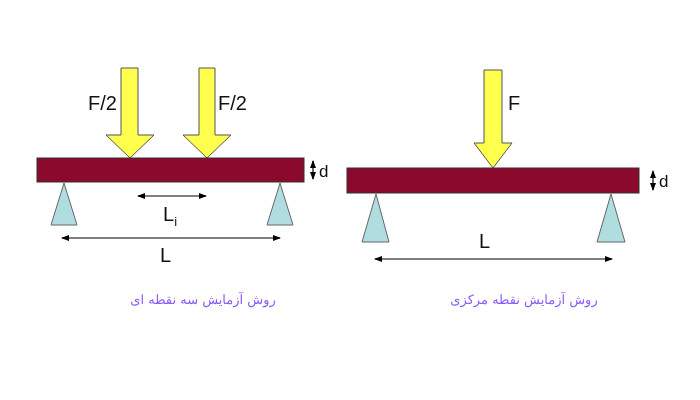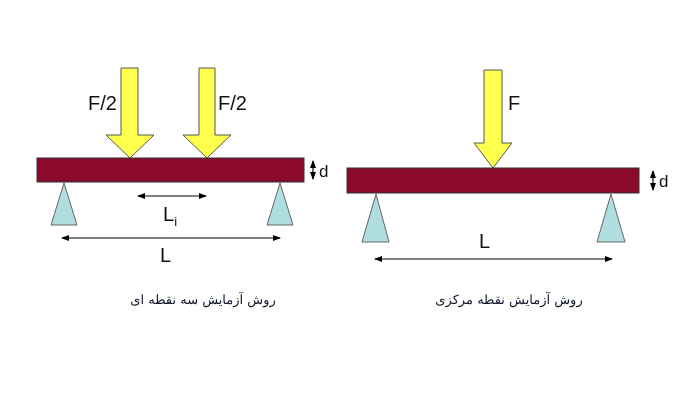--- a/index.html
+++ b/index.html
@@ -1,19 +1,19 @@
 <!DOCTYPE html>
 <html><head>
 <meta charset="utf-8">
 <style>
   html, body { margin:0; padding:0; background:#ffffff; }
   body { width:700px; height:400px; position:relative; overflow:hidden; font-family:"Liberation Sans", sans-serif; }
   svg { position:absolute; left:0; top:0; }
   .lbl { font-family:"Liberation Sans", sans-serif; fill:#111; }
-  .cap { position:absolute; font-family:"DejaVu Serif", serif; font-size:13px; color:#0f172a; direction:rtl; white-space:nowrap; transform:translateX(-50%); }
+  .cap { position:absolute; font-family:"DejaVu Serif", serif; font-size:13px; color:#8b5cf6; direction:rtl; white-space:nowrap; transform:translateX(-50%); }
 </style>
 </head>
 <body>
 
 <svg width="700" height="400" viewBox="0 0 700 400">
   <defs>
     <marker id="ah" markerWidth="8" markerHeight="8" refX="7" refY="4" orient="auto" markerUnits="userSpaceOnUse">
       <path d="M0,1 L8,4 L0,7 Z" fill="#000"></path>
     </marker>
     <marker id="ahs" markerWidth="8" markerHeight="8" refX="1" refY="4" orient="auto" markerUnits="userSpaceOnUse">
@@ -53,13 +53,13 @@
 
     <text class="lbl" x="479" y="248" font-size="20">L</text>
     <line x1="375" y1="259" x2="612" y2="259" stroke="#000" stroke-width="1.2" marker-start="url(#ahs)" marker-end="url(#ah)"></line>
 
     <line x1="653" y1="171" x2="653" y2="190" stroke="#000" stroke-width="1.2" marker-start="url(#ahs)" marker-end="url(#ah)"></line>
     <text class="lbl" x="659" y="187" font-size="17">d</text>
   </g>
 </svg>
 
 <div class="cap" style="left:203px; top:292px;">روش آزمایش سه نقطه ای</div>
-<div class="cap" style="left:509px; top:292px;">روش آزمایش نقطه مرکزی</div>
+<div class="cap" style="left:524px; top:292px;">روش آزمایش نقطه مرکزی</div>
 
 </body></html>

